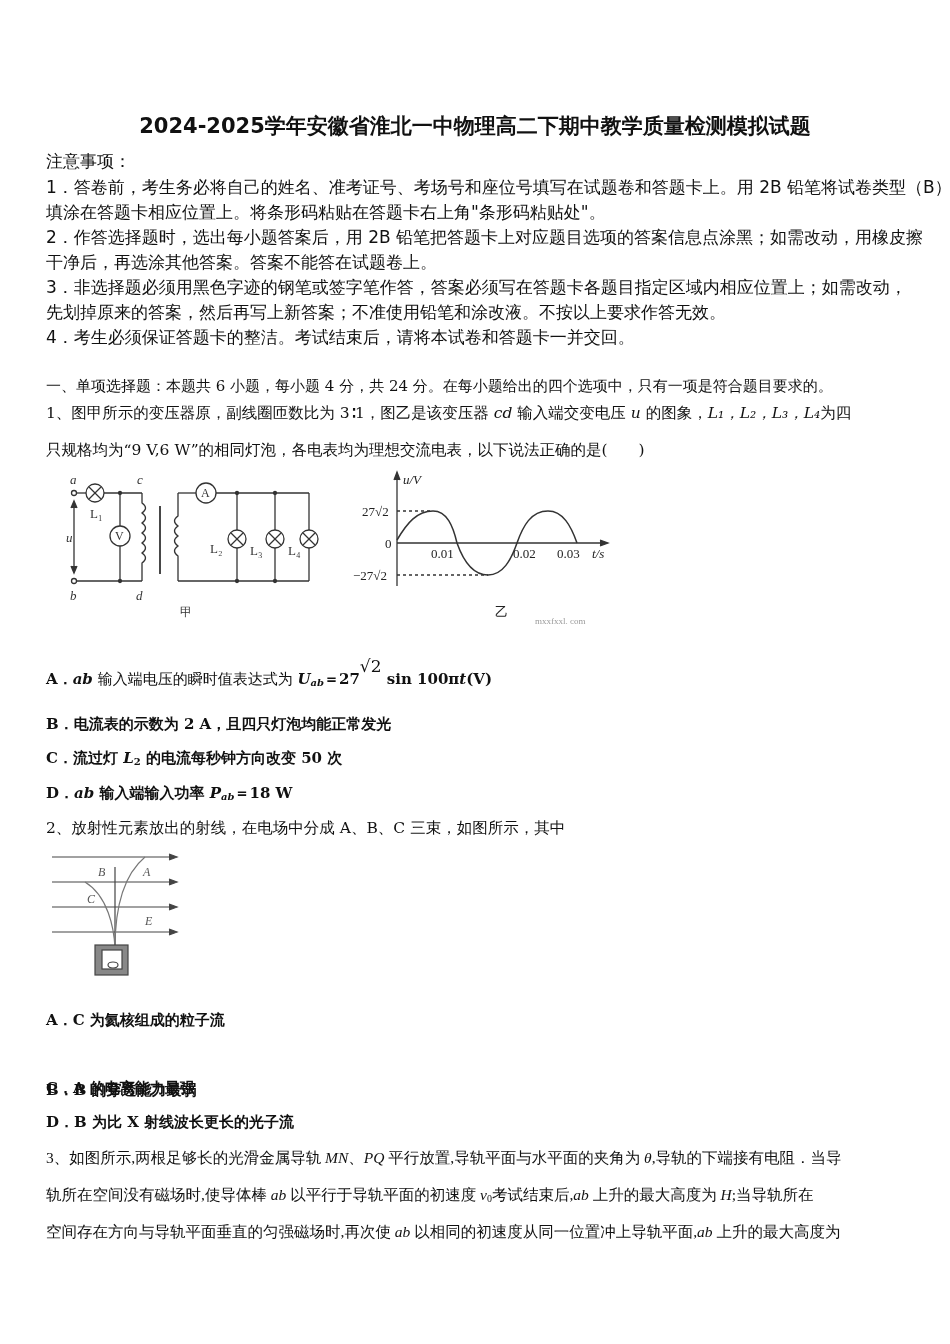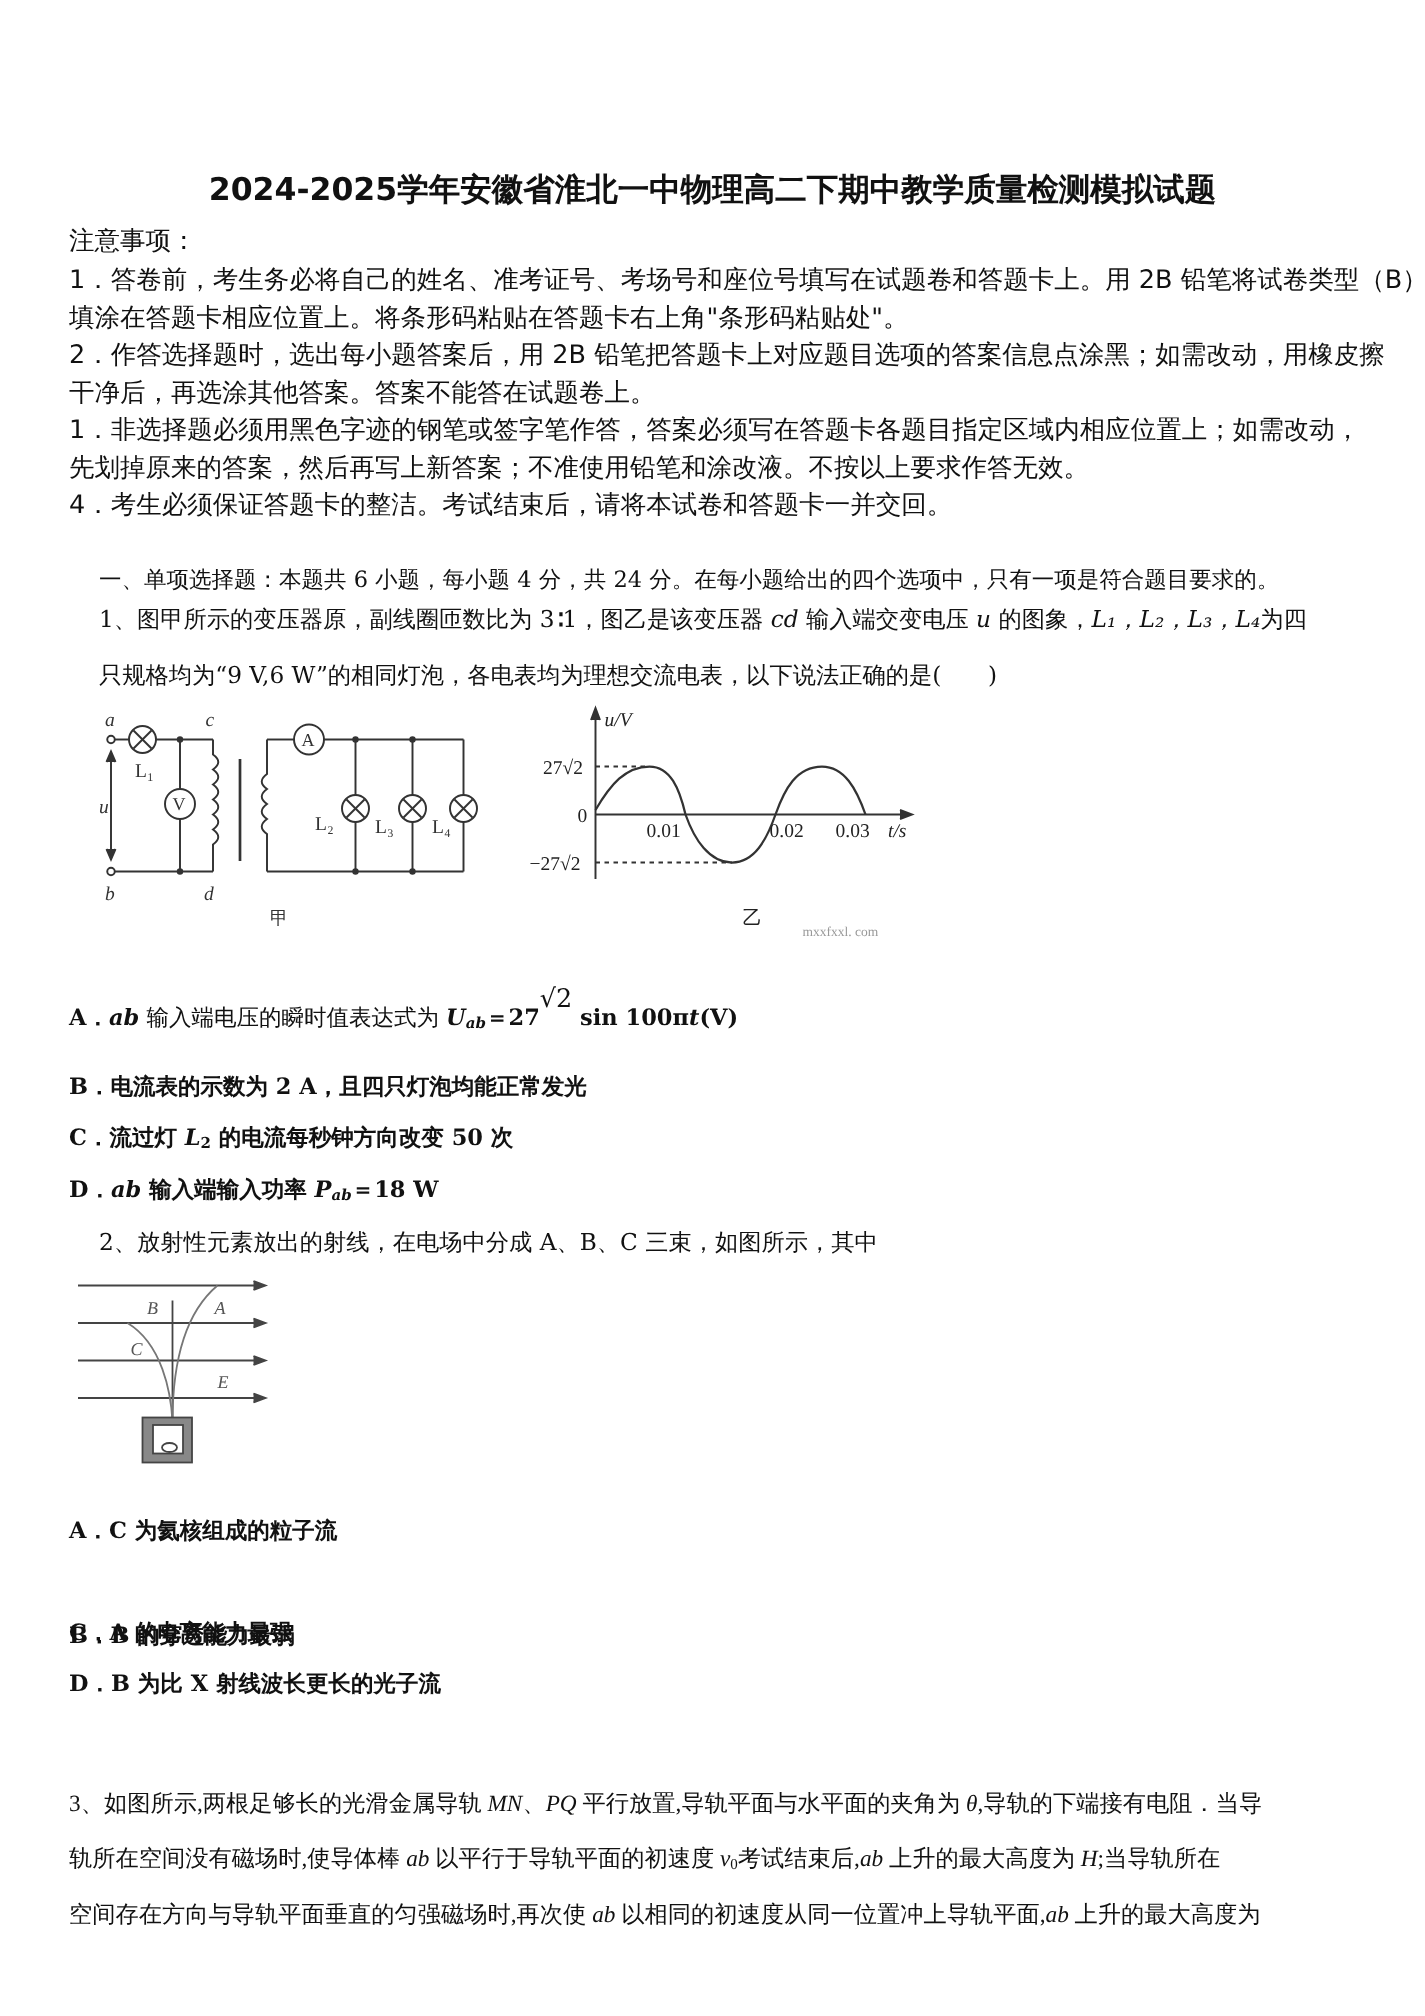--- a/index.html
+++ b/index.html
@@ -1,39 +1,39 @@
 <!DOCTYPE html>
 <html><head>
 <meta charset="utf-8">
 <style>
   * { margin: 0; padding: 0; box-sizing: border-box; }
   body { width: 950px; height: 1344px; background: #ffffff; font-family: "DejaVu Serif", "Liberation Serif", serif; color: #111; position: relative; overflow: hidden; }
   .abs { position: absolute; white-space: nowrap; }
   .title { left: 0; width: 950px; top: 112px; text-align: center; font-family: "DejaVu Sans", sans-serif; font-weight: bold; font-size: 21px; letter-spacing: 0px; }
   .notice { left: 46px; font-size: 17px; font-family: "DejaVu Sans", sans-serif; line-height: 18px; }
-  .q { left: 46px; font-size: 15.5px; font-family: "DejaVu Serif", serif; margin-left: 20px; }
+  .q { left: 46px; font-size: 15.5px; font-family: "DejaVu Serif", serif; }
   .opt { left: 46px; font-size: 15px; font-family: "DejaVu Serif", serif; font-weight: bold; }
   .it { font-style: italic; }
   .b { font-weight: normal; text-align: right; }
   sub { font-size: 10px; vertical-align: -2px; }
   svg text { font-family: "Liberation Serif", serif; }
-  .q3 { font-family: "Liberation Serif", serif; font-size: 15.5px; margin-top: 44px; }
+  .q3 { font-family: "Liberation Serif", serif; font-size: 15.5px; }
 </style>
 </head>
 <body>
 
 <div class="abs title">2024-2025学年安徽省淮北一中物理高二下期中教学质量检测模拟试题</div>
 
 <div>
   <div class="abs notice" style="top:152px">注意事项：</div>
   <div class="abs notice" style="top:178px">1．答卷前，考生务必将自己的姓名、准考证号、考场号和座位号填写在试题卷和答题卡上。用 2B 铅笔将试卷类型（B）</div>
   <div class="abs notice" style="top:203px">填涂在答题卡相应位置上。将条形码粘贴在答题卡右上角"条形码粘贴处"。</div>
   <div class="abs notice" style="top:228px">2．作答选择题时，选出每小题答案后，用 2B 铅笔把答题卡上对应题目选项的答案信息点涂黑；如需改动，用橡皮擦</div>
   <div class="abs notice" style="top:253px">干净后，再选涂其他答案。答案不能答在试题卷上。</div>
-  <div class="abs notice" style="top:278px">1．非选择题必须用黑色字迹的钢笔或签字笔作答，答案必须写在答题卡各题目指定区域内相应位置上；如需改动，</div>
+  <div class="abs notice" style="top:278px">3．非选择题必须用黑色字迹的钢笔或签字笔作答，答案必须写在答题卡各题目指定区域内相应位置上；如需改动，</div>
   <div class="abs notice" style="top:303px">先划掉原来的答案，然后再写上新答案；不准使用铅笔和涂改液。不按以上要求作答无效。</div>
   <div class="abs notice" style="top:328px">4．考生必须保证答题卡的整洁。考试结束后，请将本试卷和答题卡一并交回。</div>
 </div>
 
 <div class="abs q" style="top:377px; font-size:15px;">一、单项选择题：本题共 6 小题，每小题 4 分，共 24 分。在每小题给出的四个选项中，只有一项是符合题目要求的。</div>
 
 <div class="abs q" style="top:403px">
   <span>1、图甲所示的变压器原，副线圈匝数比为 3∶1，图乙是该变压器 </span><span class="it b">cd</span><span> 输入端交变电压 </span><span class="it b">u</span><span> 的图象，</span><span class="it b">L₁，L₂，L₃，L₄</span><span>为四</span>
 </div>
 <div class="abs q" style="top:440px">只规格均为“9 V,6 W”的相同灯泡，各电表均为理想交流电表，以下说法正确的是(　　)</div>

